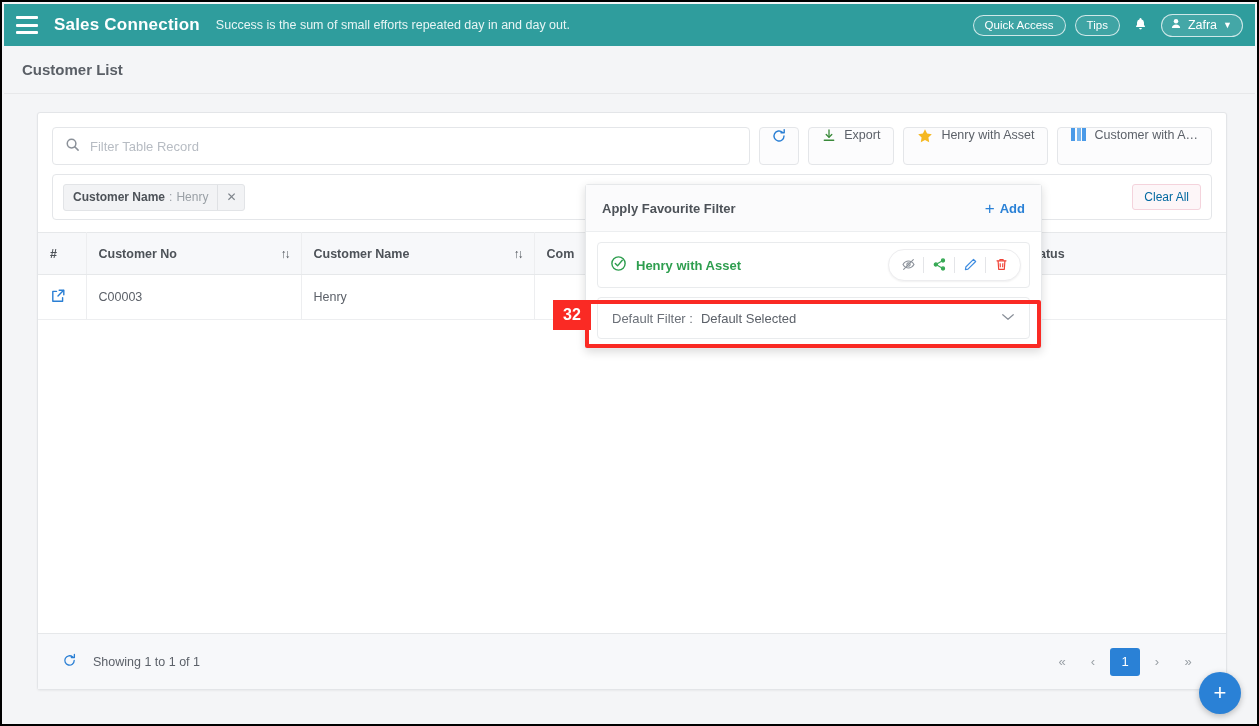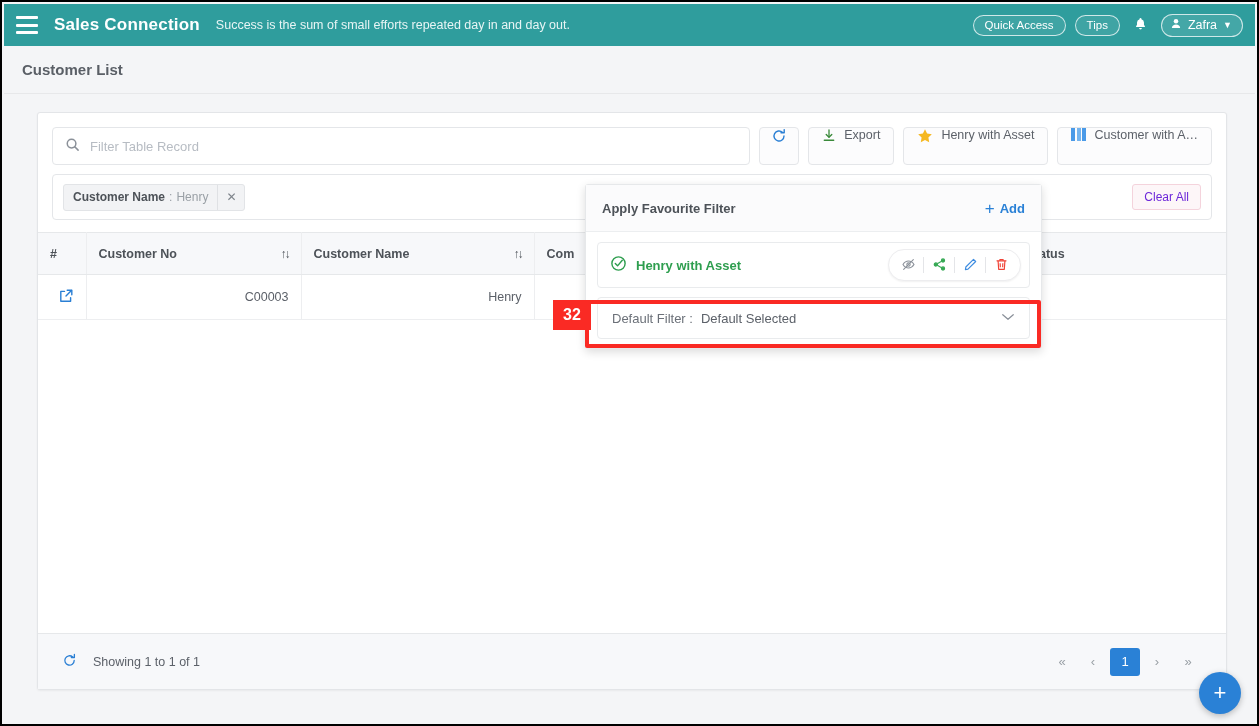--- a/index.html
+++ b/index.html
@@ -126,21 +126,21 @@
   .chip-key { padding: 0 4px 0 9px; color: #4d5258; font-weight: bold; }
   .chip-sep { color: #9aa0a6; padding-right: 4px; }
   .chip-val { color: #9aa0a6; padding-right: 9px; }
   .chip-x {
     border-left: 1px solid #dfe1e4; padding: 0 8px;
     color: #7d838a; font-size: 12px; line-height: 25px; cursor: pointer;
   }
   .clear-all {
     margin-left: auto;
     border: 1px solid #f4d3dc; border-radius: 3px;
-    background: #fdf6f8; color: #6d28d9;
+    background: #fdf6f8; color: #0369a1;
     font-size: 12px; padding: 5px 11px; cursor: pointer;
   }
 
   
   .table-wrap { margin: 12px 0 0 0; }
   table.grid { width: 100%; border-collapse: collapse; table-layout: fixed; }
   table.grid th {
     background: #f7f8fa;
     border-top: 1px solid #e6e8ea; border-bottom: 1px solid #e6e8ea;
     border-right: 1px solid #edeef0;
@@ -149,21 +149,21 @@
     white-space: nowrap; overflow: hidden;
   }
   table.grid th .sort {
     float: right; color: #4d5258; font-size: 12px; letter-spacing: -2px;
     cursor: pointer;
   }
   table.grid td {
     border-bottom: 1px solid #edeef0;
     border-right: 1px solid #edeef0;
     font-size: 12.5px; color: #5c6169;
-    padding: 12px; height: 45px; white-space: nowrap; overflow: hidden; text-align: right;
+    padding: 12px; height: 45px; white-space: nowrap; overflow: hidden;
   }
   table.grid th:last-child, table.grid td:last-child { border-right: none; }
   .open-ico {
     color: #2a7fd4; font-size: 16px; cursor: pointer; line-height: 1;
     display: inline-block;
   }
 
   
   .card-footer {
     position: absolute; left: 0; right: 0; bottom: 0;

